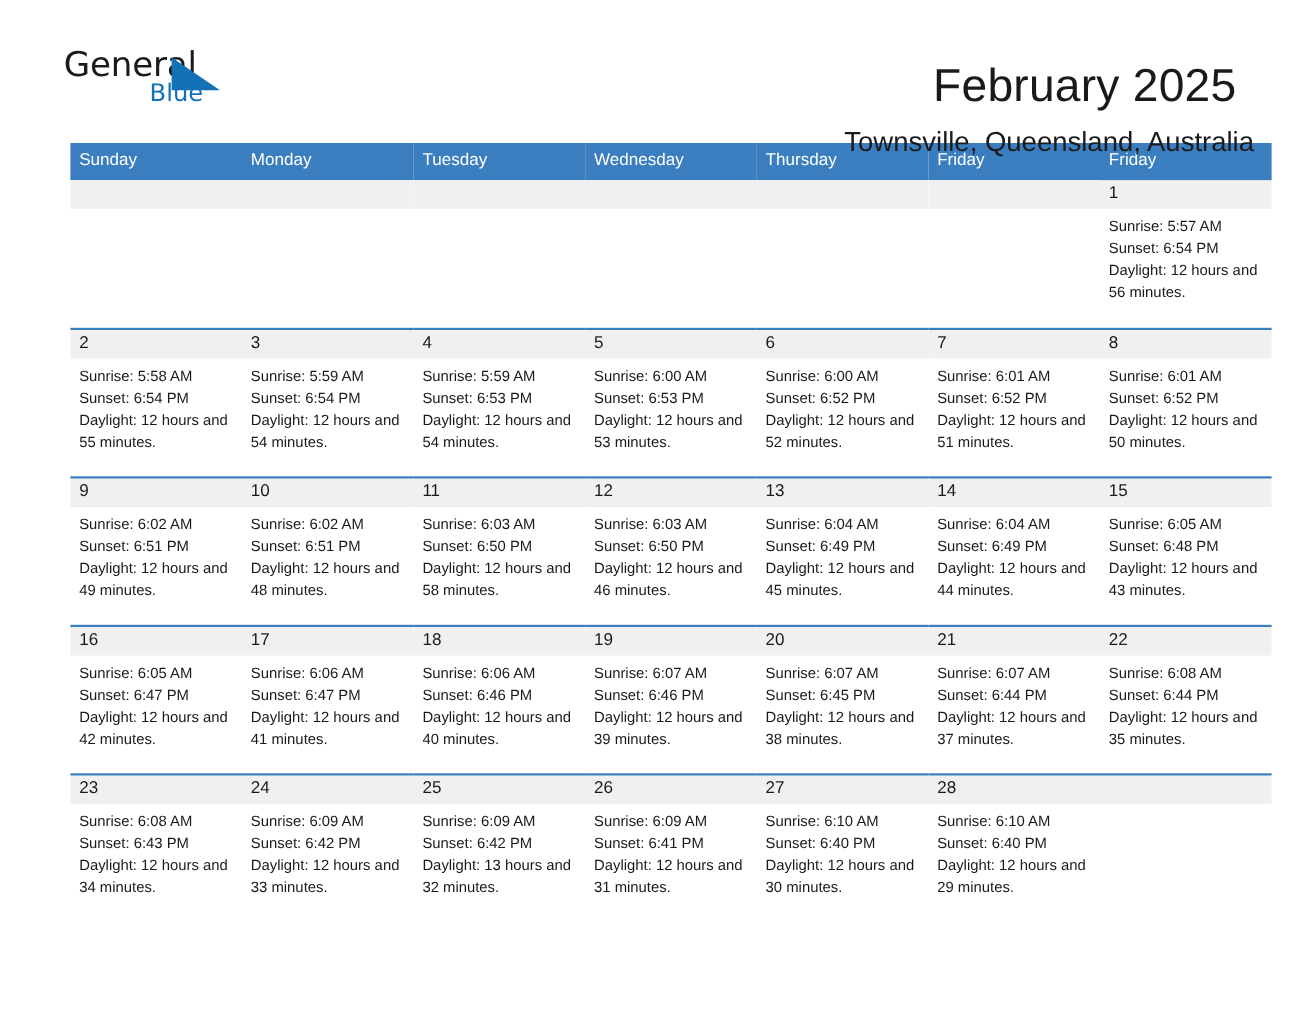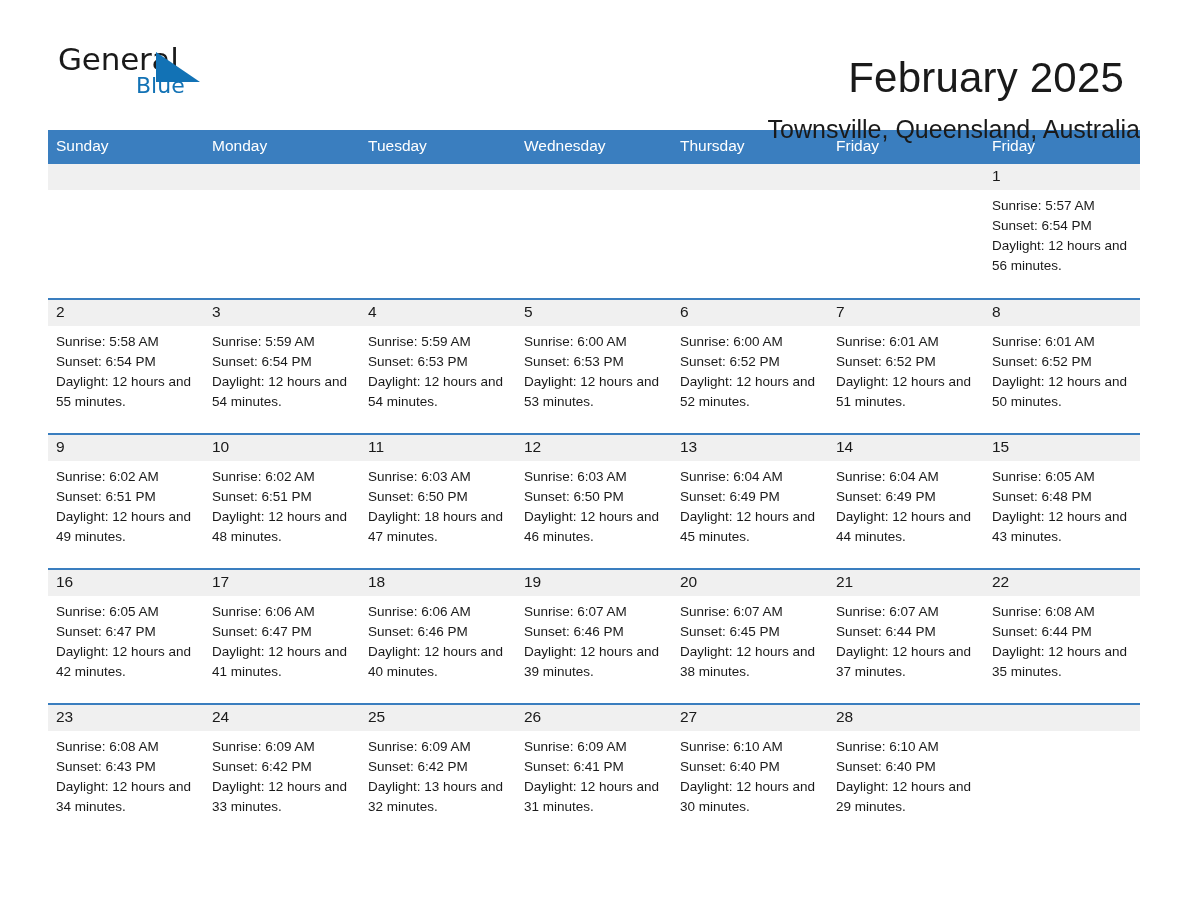--- a/index.html
+++ b/index.html
@@ -82,20 +82,21 @@
     margin: 12px 0 0 0;
     line-height: 1.1;
   }
 
   
   .calendar {
     margin-top: 20px;
     width: 1092px;
     border-collapse: collapse;
     table-layout: fixed;
+    margin-left: 16px;
   }
   .calendar col { width: 156px; }
 
   .cal-head th {
     background: #3a7ebf;
     color: #ffffff;
     font-size: 15.5px;
     font-weight: 400;
     text-align: left;
     padding: 7px 0 8px 8px;
@@ -284,21 +285,21 @@
               <div>Sunrise: 6:02 AM</div>
               <div>Sunset: 6:51 PM</div>
               <div class="daylight-line">Daylight: 12 hours and 48 minutes.</div>
             </div>
           </td>
           <td class="cell">
             <div class="daynum-band"><span class="daynum">11</span></div>
             <div class="cell-body">
               <div>Sunrise: 6:03 AM</div>
               <div>Sunset: 6:50 PM</div>
-              <div class="daylight-line">Daylight: 18 hours and 47 minutes.</div>
+              <div class="daylight-line">Daylight: 12 hours and 58 minutes.</div>
             </div>
           </td>
           <td class="cell">
             <div class="daynum-band"><span class="daynum">12</span></div>
             <div class="cell-body">
               <div>Sunrise: 6:03 AM</div>
               <div>Sunset: 6:50 PM</div>
               <div class="daylight-line">Daylight: 12 hours and 46 minutes.</div>
             </div>
           </td>

